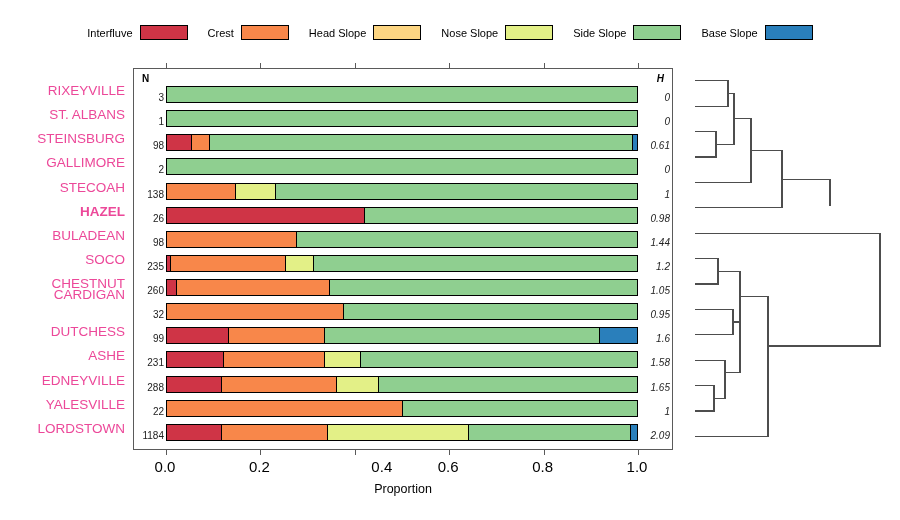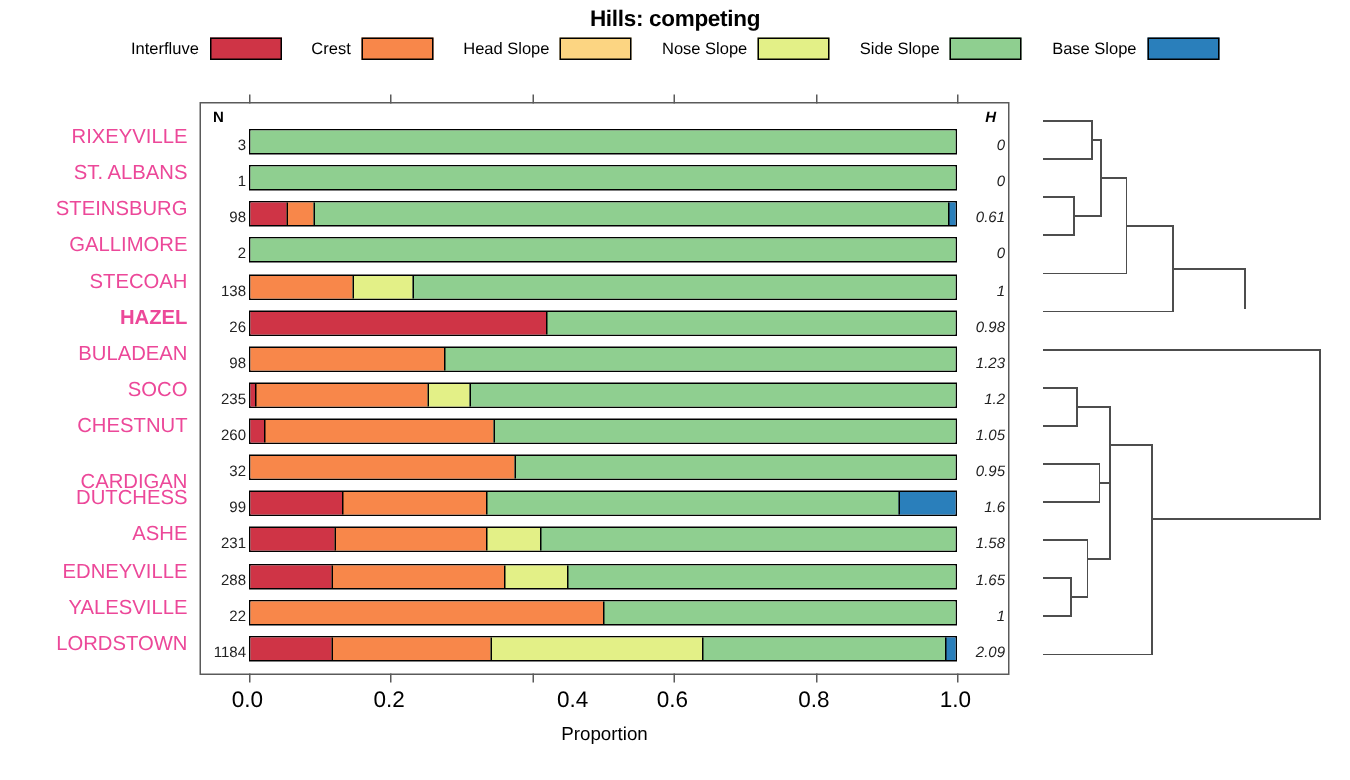--- a/index.html
+++ b/index.html
@@ -89,21 +89,20 @@
 
   
   .dendro{position:absolute;left:690px;top:60px;width:205px;height:400px;}
   .dendro svg{display:block;}
 </style>
 </head>
 <body>
 
 <div id="root">
 
-  <div class="chart-title">Hills: competing</div>
 
   <div class="legend" id="legend">
       <div class="legend-item">
         <span class="legend-label">Interfluve</span>
         <span class="legend-swatch" style="background: rgb(207, 52, 70);"></span>
       </div>
       <div class="legend-item">
         <span class="legend-label">Crest</span>
         <span class="legend-swatch" style="background: rgb(248, 135, 74);"></span>
       </div>
@@ -128,21 +127,21 @@
   <div class="ylabels" id="ylabels">
       <div class="ylab" style="top: 15px;">RIXEYVILLE</div>
       <div class="ylab" style="top: 39.1333px;">ST. ALBANS</div>
       <div class="ylab" style="top: 63.2667px;">STEINSBURG</div>
       <div class="ylab" style="top: 87.4px;">GALLIMORE</div>
       <div class="ylab" style="top: 111.533px;">STECOAH</div>
       <div class="ylab" style="top: 159.8px;">BULADEAN</div>
       <div class="ylab bold" style="top: 135.667px;">HAZEL</div>
       <div class="ylab" style="top: 183.933px;">SOCO</div>
       <div class="ylab" style="top: 208.067px;">CHESTNUT</div>
-      <div class="ylab" style="top: 245px;">CARDIGAN</div>
+      <div class="ylab" style="top: 219px;">CARDIGAN</div>
       <div class="ylab" style="top: 256.333px;">DUTCHESS</div>
       <div class="ylab" style="top: 280.467px;">ASHE</div>
       <div class="ylab" style="top: 304.6px;">EDNEYVILLE</div>
       <div class="ylab" style="top: 328.733px; padding-left: 20px;">YALESVILLE</div>
       <div class="ylab" style="top: 352.867px;">LORDSTOWN</div>
     </div>
 
   <div class="plot-frame" id="plotframe">
     <div class="col-head n">N</div>
     <div class="col-head h">H</div>
@@ -194,21 +193,21 @@
             <div class="seg" style="background: rgb(143, 207, 144); width: 58%;"></div>
           </div>
           <div class="row-h">0.98</div>
         </div>
         <div class="row" style="top: 158.8px; height: 24.1333px;">
           <div class="row-n">98</div>
           <div class="bar">
             <div class="seg" style="background: rgb(248, 135, 74); width: 27.5%;"></div>
             <div class="seg" style="background: rgb(143, 207, 144); width: 72.5%;"></div>
           </div>
-          <div class="row-h">1.23</div>
+          <div class="row-h">1.44</div>
         </div>
         <div class="row" style="top: 182.933px; height: 24.1333px;">
           <div class="row-n">235</div>
           <div class="bar">
             <div class="seg" style="background: rgb(207, 52, 70); width: 0.6%;"></div>
             <div class="seg" style="background: rgb(248, 135, 74); width: 24.5%;"></div>
             <div class="seg" style="background: rgb(227, 240, 135); width: 6%;"></div>
             <div class="seg" style="background: rgb(143, 207, 144); width: 68.9%;"></div>
           </div>
           <div class="row-h">1.2</div>

